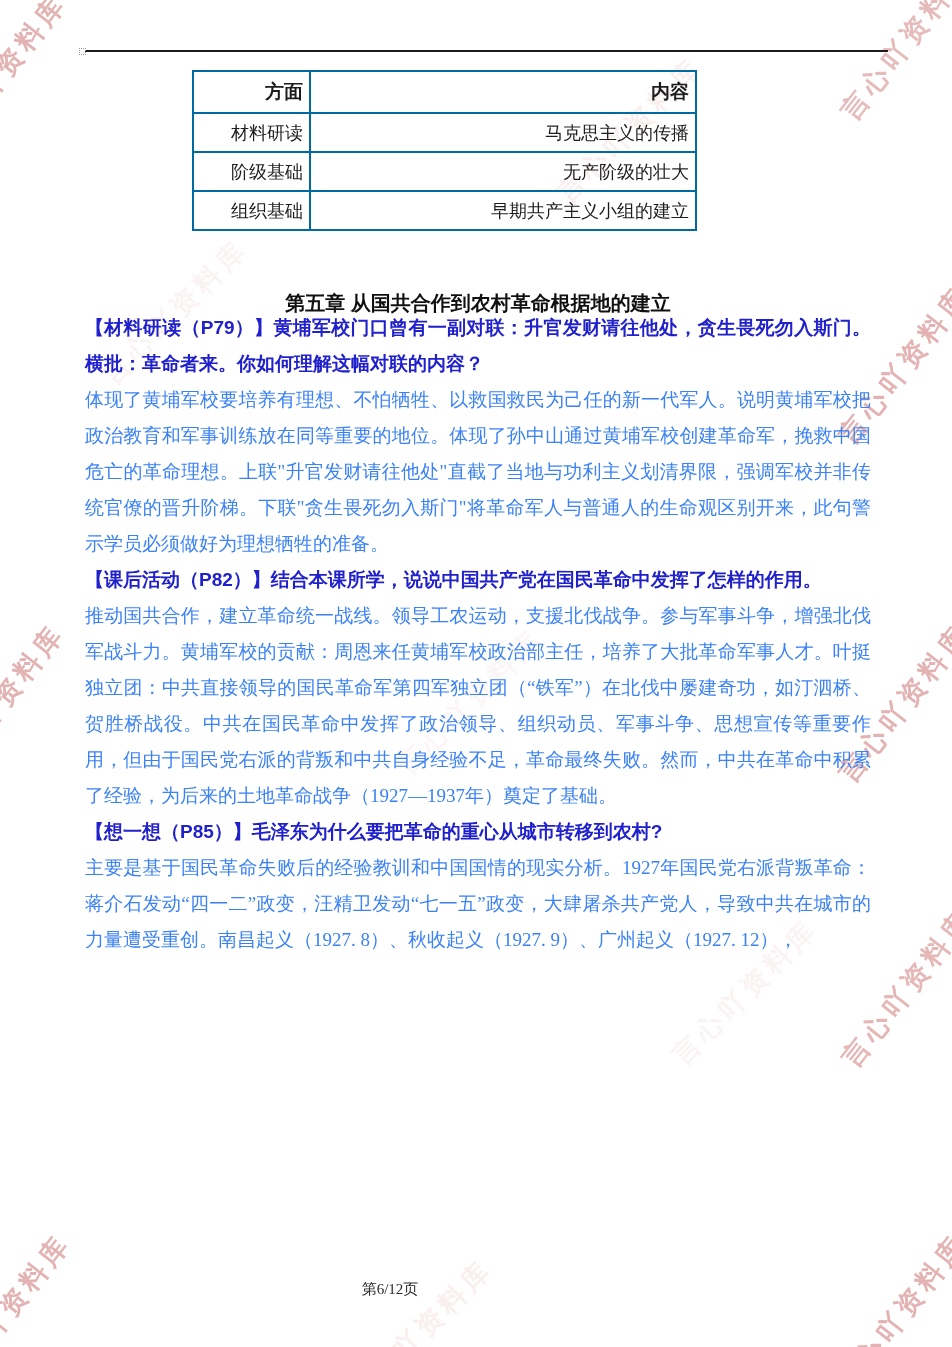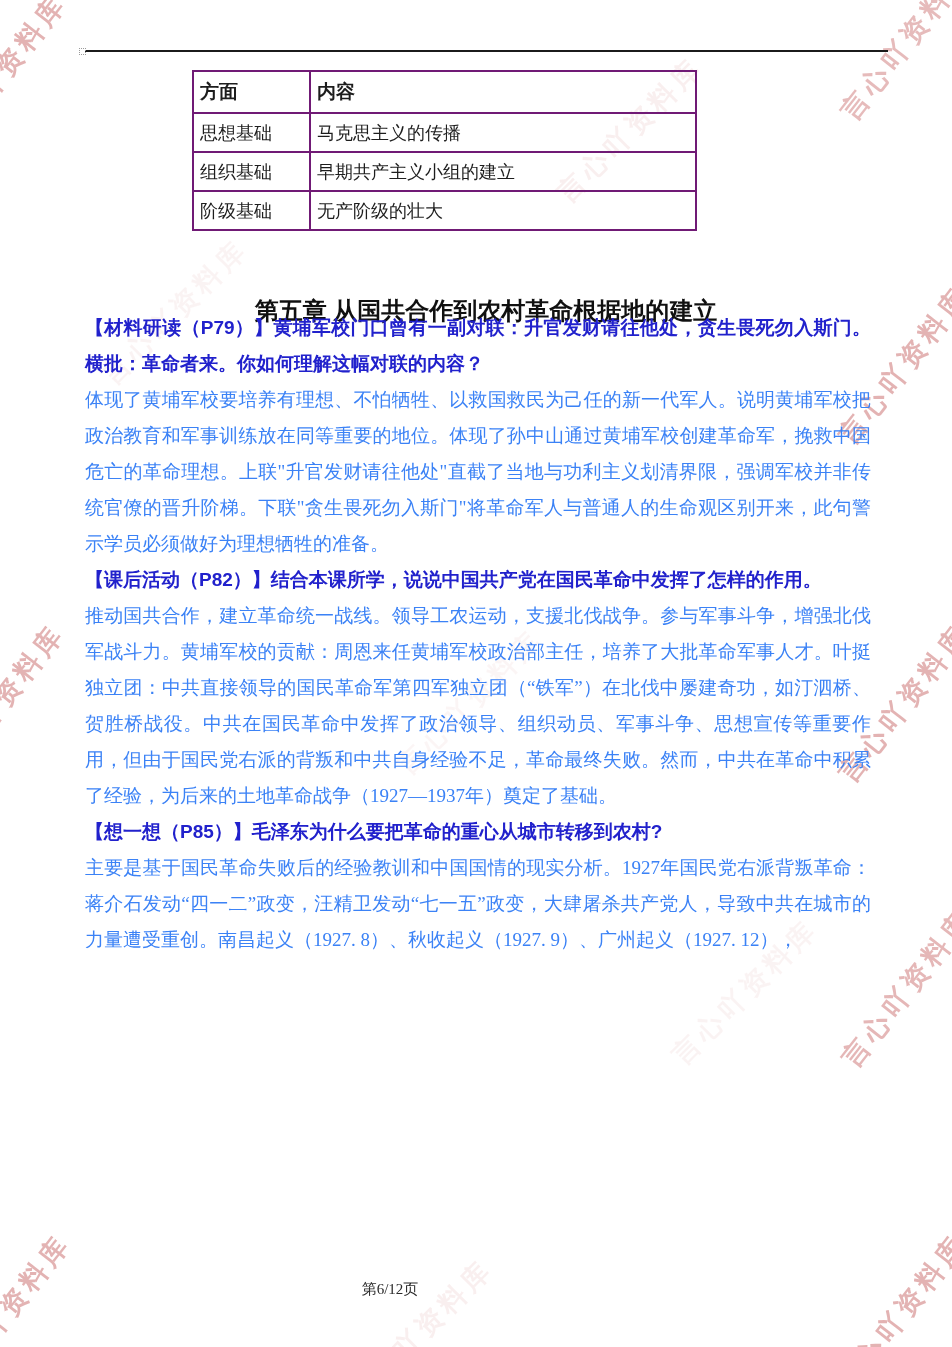--- a/index.html
+++ b/index.html
@@ -31,39 +31,39 @@
     content:"";position:absolute;left:-6px;top:-2px;width:5px;height:5px;
     border:1px dotted #9a9a9a;
   }
   
   table.summary{
     position:absolute;left:192px;top:70px;z-index:2;
     border-collapse:collapse;
     font-size:18px;
   }
   table.summary th, table.summary td{
-    border:2px solid #701a75;
-    text-align:left;
+    border:2px solid #0369a1;
+    text-align:right;
     vertical-align:middle;
     padding:0 6px;
   }
   table.summary th{
     font-family:"Liberation Sans", sans-serif;
     font-weight:bold;font-size:19px;
     height:40px;
   }
   table.summary td{height:37px;}
   .col-aspect{width:103px;}
   .col-content{width:372px;margin-top:48px;}
   
   .chapter-title{
     position:absolute;left:85px;top:285px;width:786px;z-index:2;
-    margin:8px;
+    margin:0;
     font-family:"Liberation Sans", sans-serif;
-    font-size:24px;font-weight:bold;color:#101010;
+    font-size:20px;font-weight:bold;color:#101010;
     text-align:center;line-height:36px;
   }
   
   .content{
     position:absolute;left:85px;top:310px;width:786px;z-index:2;
     font-size:19px;line-height:36px;
     text-align:justify;
   }
   .content p{margin:0;}
   .content p.q{
@@ -103,32 +103,32 @@
 
   <table class="summary">
     <thead>
       <tr>
         <th class="col-aspect">方面</th>
         <th class="col-content">内容</th>
       </tr>
     </thead>
     <tbody>
   <tr>
-    <td>思想基础</td>
+    <td>材料研读</td>
     <td>马克思主义的传播</td>
+  </tr>
+
+  <tr>
+    <td>阶级基础</td>
+    <td>无产阶级的壮大</td>
   </tr>
 
   <tr>
     <td>组织基础</td>
     <td>早期共产主义小组的建立</td>
-  </tr>
-
-  <tr>
-    <td>阶级基础</td>
-    <td>无产阶级的壮大</td>
   </tr>
 </tbody>
   </table>
 
   <h1 class="chapter-title">第五章 从国共合作到农村革命根据地的建立</h1>
 
   <div class="content">
   <p class="q">【材料研读（P79）】黄埔军校门口曾有一副对联：升官发财请往他处，贪生畏死勿入斯门。横批：革命者来。你如何理解这幅对联的内容？</p>
   <p class="a">体现了黄埔军校要培养有理想、不怕牺牲、以救国救民为己任的新一代军人。说明黄埔军校把政治教育和军事训练放在同等重要的地位。体现了孙中山通过黄埔军校创建革命军，挽救中国危亡的革命理想。上联"升官发财请往他处"直截了当地与功利主义划清界限，强调军校并非传统官僚的晋升阶梯。下联"贪生畏死勿入斯门"将革命军人与普通人的生命观区别开来，此句警示学员必须做好为理想牺牲的准备。</p>
 

